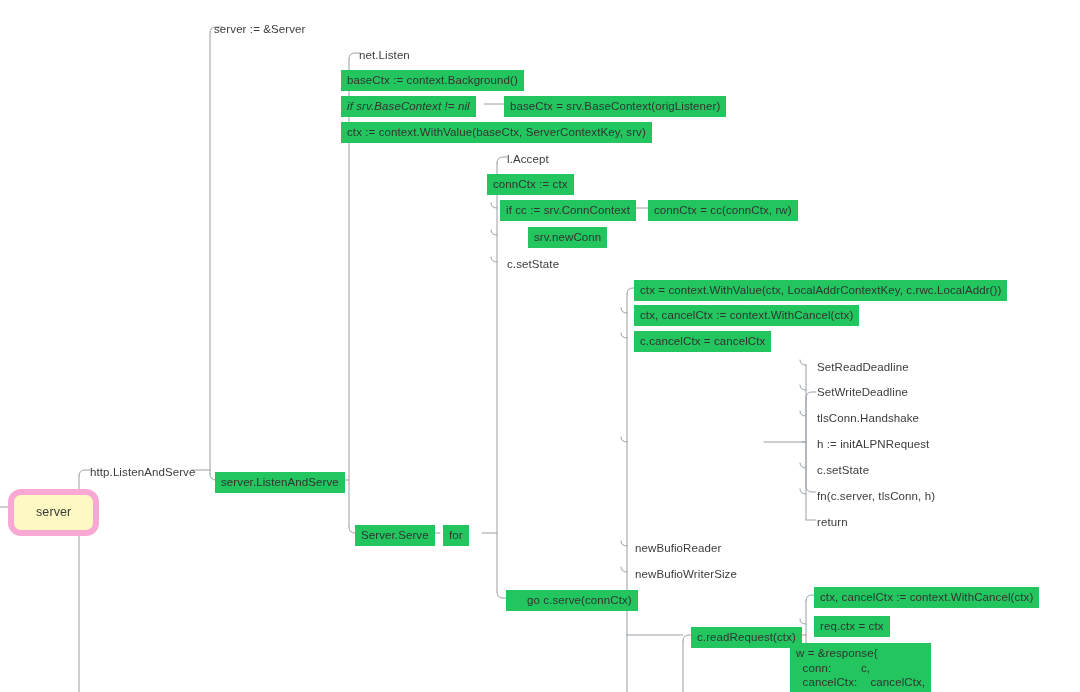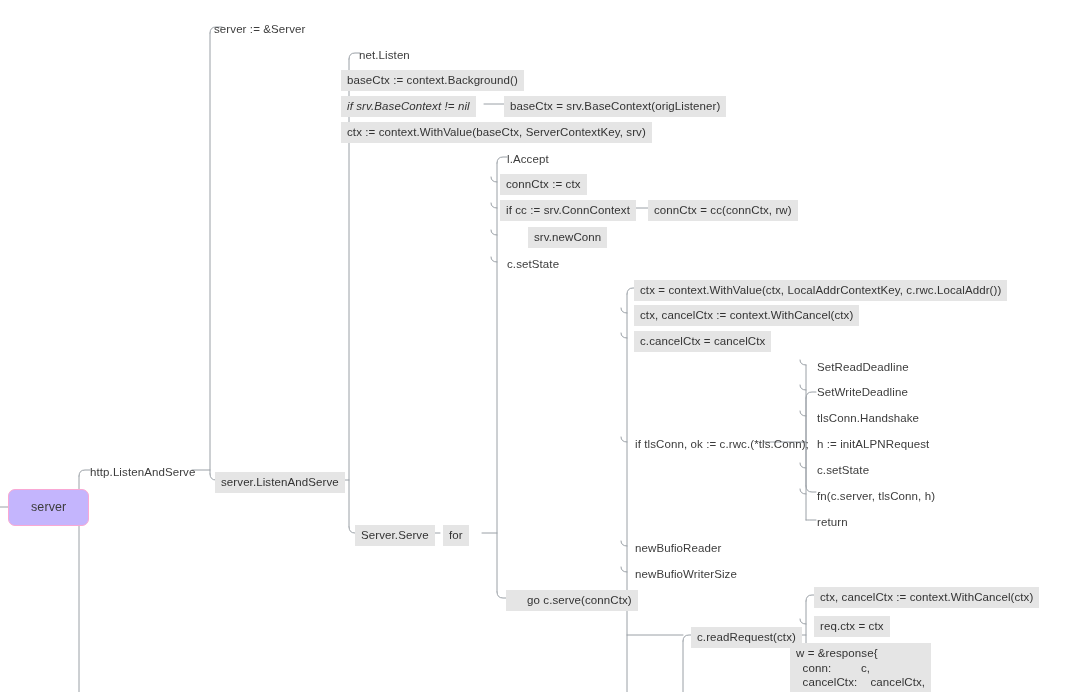--- a/index.html
+++ b/index.html
@@ -30,28 +30,28 @@
     line-height: 14px;
     color: #3c3c3c;
     white-space: pre;
     letter-spacing: 0.1px;
   }
   .node.plain {
     background: transparent;
     padding: 2px 3px 3px 3px;
   }
   .node.filled {
-    background: #e5e5e5;
+    background: #22c55e;
     padding: 3px 6px 4px 6px;
     color: #333333;
   }
   .node.root {
-    background: #c4b5fd;
-    border: 1px solid #f9a8d4;
-    border-radius: 7px;
+    background: #fef9c3;
+    border: 6px solid #f9a8d4;
+    border-radius: 13px;
     padding: 10px 22px 11px 22px;
     color: #3c3c3c;
     font-size: 12.5px;
   }
   .node.multiline {
     line-height: 14.5px;
   }
 </style>
 </head>
 <body>
@@ -156,39 +156,38 @@
   <div class="node filled" style="left:504px; top:96px;">baseCtx = srv.BaseContext(origListener)</div>
 
   <div class="node filled" style="left:341px; top:122px;">ctx := context.WithValue(baseCtx, ServerContextKey, srv)</div>
 
   <div class="node filled" style="left:355px; top:525px;">Server.Serve</div>
 
   <div class="node filled" style="left:443px; top:525px;">for</div>
 
   <div class="node plain" style="left:504px; top:150px;">l.Accept</div>
 
-  <div class="node filled" style="left:500px; top:174px;">connCtx := ctx</div>
+  <div class="node filled" style="left:487px; top:174px;">connCtx := ctx</div>
 
   <div class="node filled" style="left:500px; top:200px;">if cc := srv.ConnContext</div>
 
   <div class="node filled" style="left:648px; top:200px;">connCtx = cc(connCtx, rw)</div>
 
   <div class="node filled" style="left:528px; top:227px;">srv.newConn</div>
 
   <div class="node plain" style="left:504px; top:255px;">c.setState</div>
 
   <div class="node filled" style="left:506px; top:590px;padding-left:21px;">go c.serve(connCtx)</div>
 
   <div class="node filled" style="left:634px; top:280px;">ctx = context.WithValue(ctx, LocalAddrContextKey, c.rwc.LocalAddr())</div>
 
   <div class="node filled" style="left:634px; top:305px;">ctx, cancelCtx := context.WithCancel(ctx)</div>
 
   <div class="node filled" style="left:634px; top:331px;">c.cancelCtx = cancelCtx</div>
 
-  <div class="node plain" style="left:632px; top:435px;">if tlsConn, ok := c.rwc.(*tls.Conn);</div>
 
   <div class="node plain" style="left:814px; top:358px;">SetReadDeadline</div>
 
   <div class="node plain" style="left:814px; top:383px;">SetWriteDeadline</div>
 
   <div class="node plain" style="left:814px; top:409px;">tlsConn.Handshake</div>
 
   <div class="node plain" style="left:814px; top:435px;">h := initALPNRequest</div>
 
   <div class="node plain" style="left:814px; top:461px;">c.setState</div>

